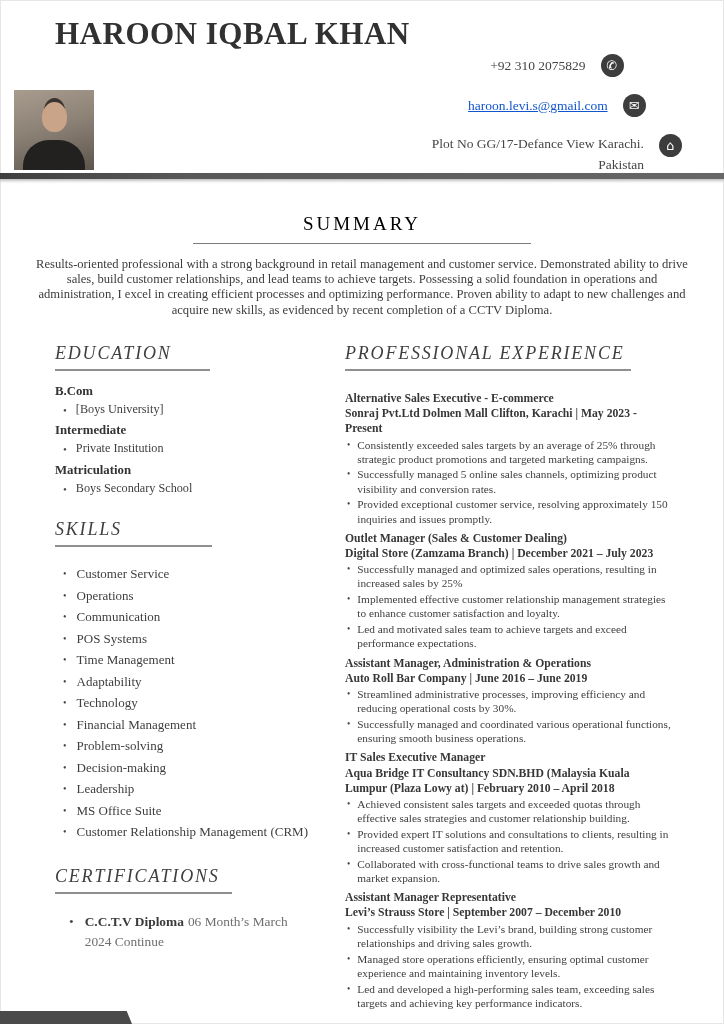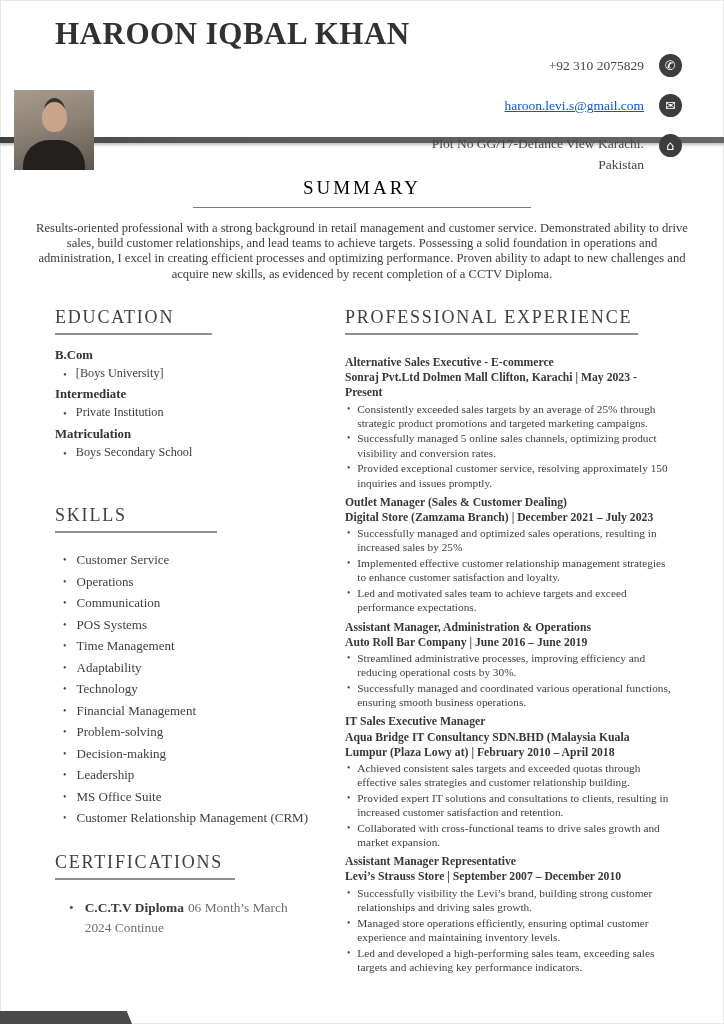--- a/index.html
+++ b/index.html
@@ -2,31 +2,31 @@
 <html><head>
 <meta charset="utf-8">
 <style>
   * { margin:0; padding:0; box-sizing:border-box; }
   html,body { background:#d9d9d9; }
   body { font-family:"Liberation Serif", serif; color:#3d3d3d; }
   .page { position:relative; width:724px; height:1024px; background:#ffffff; margin:0 auto;
           overflow:hidden; box-shadow:inset 0 0 0 1px #e6e6e6; }
 
   
-  .header { position:relative; height:137px; }
+  .header { position:relative; height:173px; }
   .name { position:absolute; top:16px; left:55px; font-size:31px; font-weight:700;
           letter-spacing:0.5px; color:#313131; }
   .photo { position:absolute; top:90px; left:14px; width:80px; height:80px;
            background:linear-gradient(165deg,#a89c8f 0%,#8d8276 45%,#5d554d 100%); overflow:hidden; }
   .photo::before { content:""; position:absolute; left:28px; top:12px; width:25px; height:30px;
            border-radius:50% 50% 46% 46%; background:#c9a488; box-shadow:0 -6px 0 -2px #3a332e; }
   .photo::after { content:""; position:absolute; left:9px; bottom:-2px; width:62px; height:32px;
            border-radius:26px 26px 0 0; background:#23211f; }
   .contact { position:absolute; top:54px; right:42px; display:flex; flex-direction:column;
-             gap:17px; align-items:flex-end; }
+             gap:17px; align-items:center; }
   .contact-row { display:flex; align-items:center; gap:15px; }
   .contact-row.addr-row { align-items:flex-start; }
   .contact-text { font-size:13.5px; color:#454545; }
   .email-link { font-size:13.5px; color:#1155CC; cursor:pointer; }
   .addr-lines { text-align:right; font-size:13.5px; color:#454545; line-height:1.55; }
   .icon-circle { flex:none; width:23px; height:23px; border-radius:50%; background:#3d3d3d;
                  color:#ffffff; display:flex; align-items:center; justify-content:center;
                  font-size:13px; font-family:"DejaVu Sans", sans-serif; }
 
   .divider { height:6px; background:linear-gradient(to right,#3f3f3f 0%,#585858 25%,#676767 100%);
@@ -37,23 +37,23 @@
   .summary-title { text-align:center; font-size:19px; font-weight:400; letter-spacing:3px; color:#000000; }
   .summary-rule { width:338px; height:1px; background:#7c7c7c; margin:8px auto 13px auto; }
   .summary-text { width:656px; margin:0 auto; text-align:center; font-size:12.6px; line-height:1.21; color:#3c3c3c; }
 
   
   .columns { display:flex; gap:30px; padding:25px 52px 0 55px; }
   .col-left { width:260px; flex:none; }
   .col-right { flex:1; min-width:0; }
 
   .section-h { font-size:18px; font-weight:400; letter-spacing:1.8px; color:#3f3f3f;
-               display:inline-block; border-bottom:2px solid #8f8f8f; padding-bottom:5px; white-space:nowrap; }
+               display:inline-block; border-bottom:2px solid #8f8f8f; padding-bottom:5px; white-space:nowrap;font-style:italic; }
   .pr-edu { padding-right:38px; }
-  .pr-skill { padding-right:90px;margin-top:22px; }
+  .pr-skill { padding-right:90px; }
   .pr-cert { padding-right:12px; }
   .pr-exp { padding-right:6px; }
 
   
   .edu-list { margin-top:13px; }
   .edu-degree { font-size:12.8px; font-weight:700; color:#333333; margin-top:5px; }
   .edu-inst { display:flex; gap:9px; font-size:12.2px; color:#3e3e3e; margin:3px 0 3px 8px; }
   .edu-inst::before { content:"•"; flex:none; font-size:11px; line-height:1.5; color:#444; }
 
   

